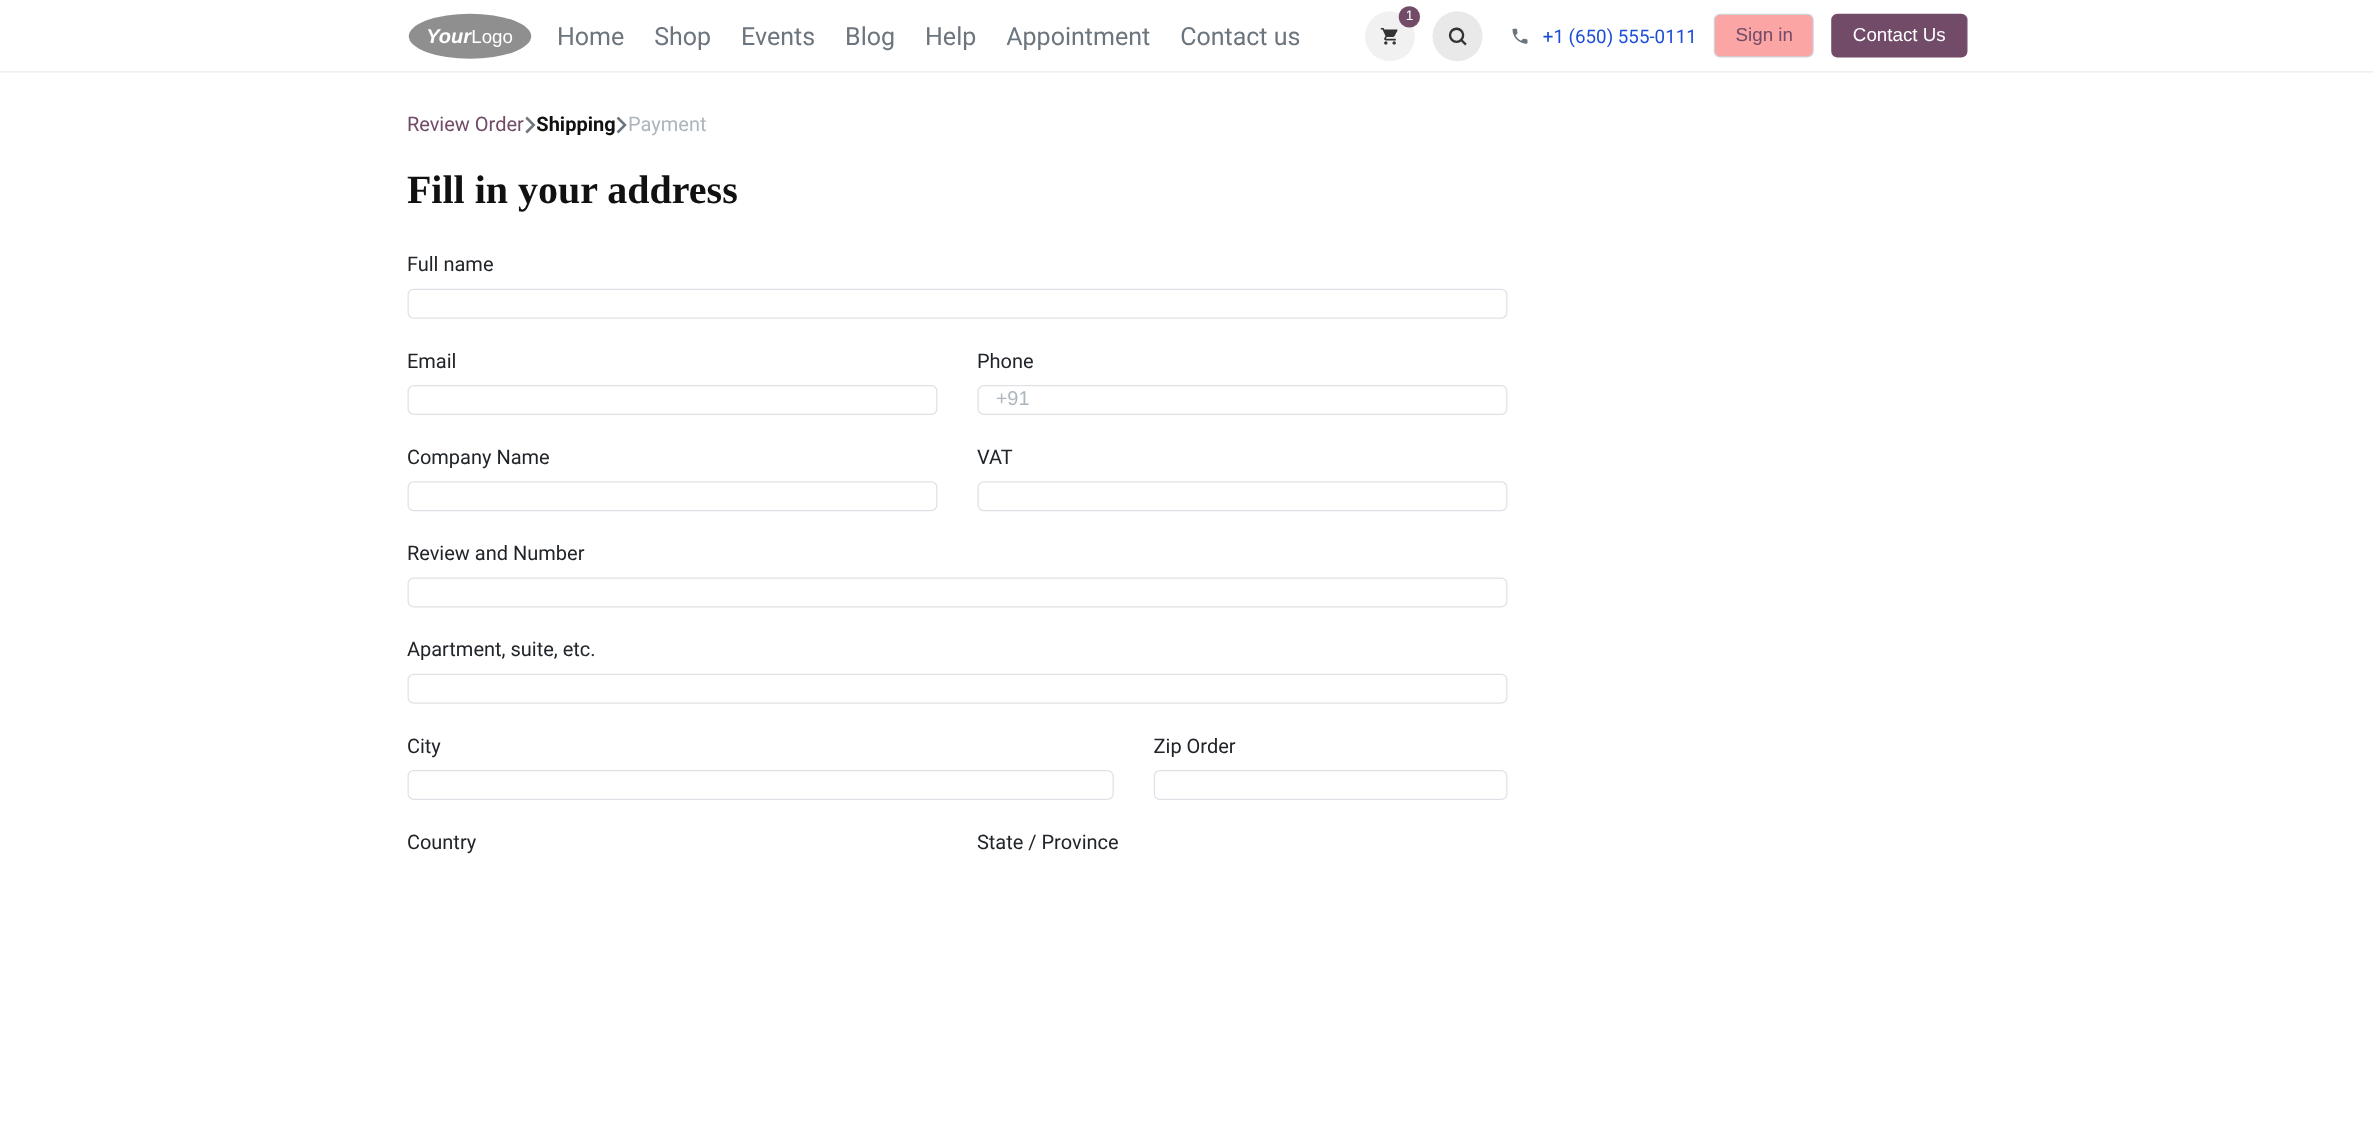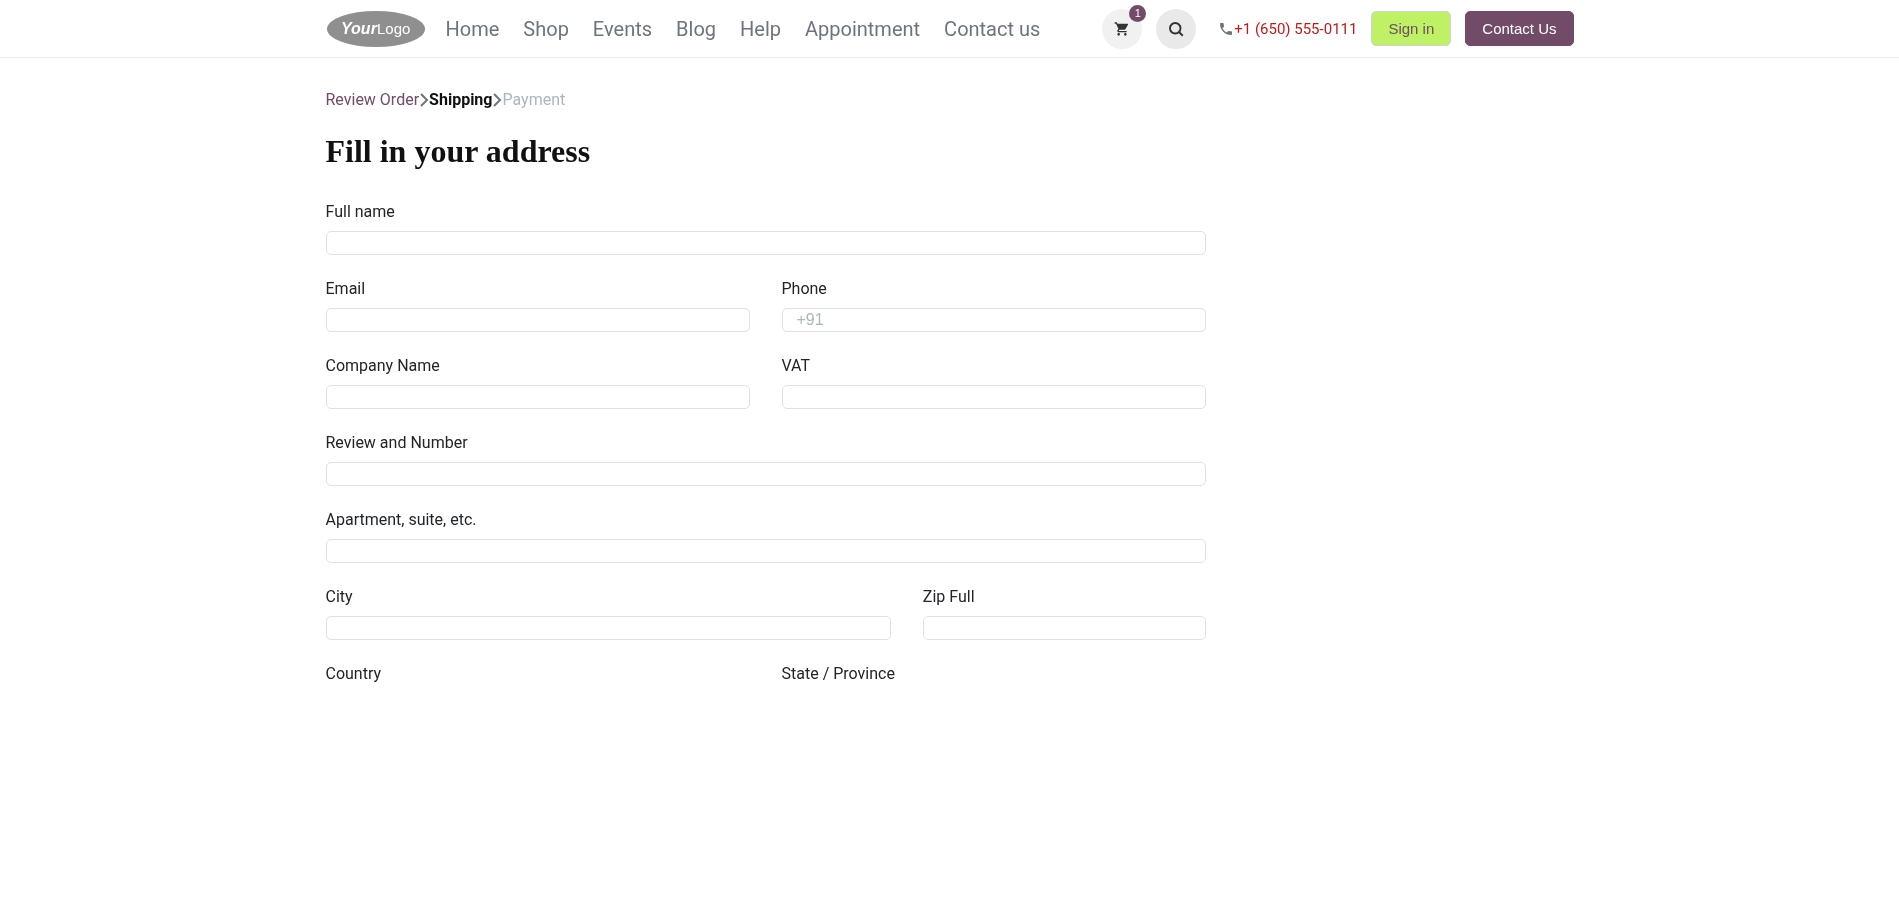--- a/index.html
+++ b/index.html
@@ -91,35 +91,36 @@
       height: 17px;
       border-radius: 50%;
       display: flex;
       align-items: center;
       justify-content: center;
     }
 
     .phone-section {
       display: flex;
       align-items: center;
-      color: #b91c1c;
+      gap: 10px;
+      color: #1d4ed8;
       font-size: 15px;
       margin-left: 8px;
     }
 
     .btn {
       padding: 8px 16px;
       border-radius: 5px;
       font-size: 15px;
       cursor: pointer;
       border: 1px solid transparent;
     }
 
     .btn-outline {
-      background: #bef264;
+      background: #fca5a5;
       border: 1px solid #ced4da;
       color: #714b67;
     }
 
     .btn-primary {
       background: #714b67;
       color: white;
       border: 1px solid #714b67;
     }
 
@@ -334,21 +335,21 @@
         <label class="form-label">Apartment, suite, etc.</label>
         <input class="form-input" type="text" value="" style="">
       </div>
 
       <div class="form-row">
         <div class="form-group two-thirds">
           <label class="form-label">City</label>
           <input class="form-input" type="text" value="" style="">
         </div>
         <div class="form-group">
-          <label class="form-label">Zip Full</label>
+          <label class="form-label">Zip Order</label>
           <input class="form-input" type="text" value="" style="">
         </div>
       </div>
 
       <div class="form-row">
         <div class="form-group">
           <label class="form-label">Country</label>
         </div>
         <div class="form-group">
           <label class="form-label">State / Province</label>

